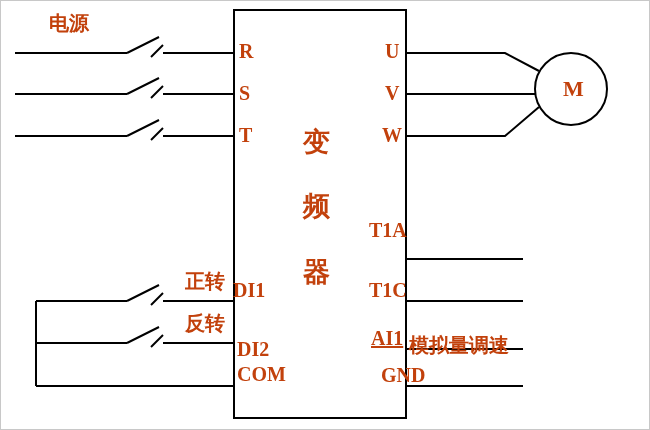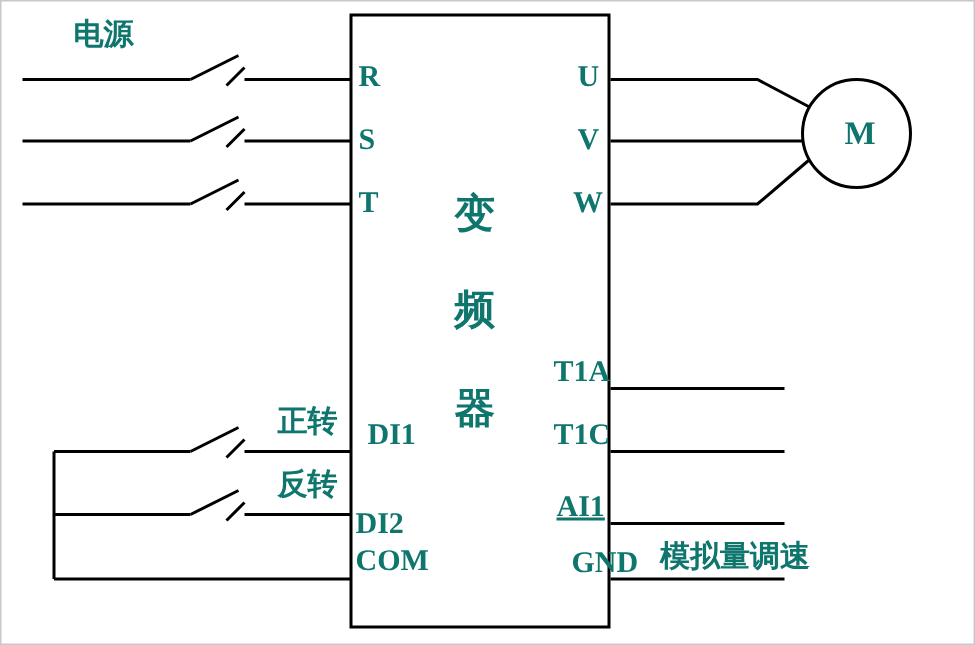--- a/index.html
+++ b/index.html
@@ -15,21 +15,21 @@
   #wires{position:absolute;left:0;top:0;}
   .box{
     position:absolute;
     left:232px;top:8px;width:174px;height:410px;
     border:2px solid #000;
     box-sizing:border-box;
     background:transparent;
   }
   .label{
     position:absolute;
-    color:#0f766e;
+    color:#c2410c;
     white-space:nowrap;
     font-family:"Liberation Serif", serif;
     line-height:1;
   }
   .term{font-size:20px;font-weight:bold;}
   .cjk{font-size:20px;font-weight:bold;}
   .title-char{font-size:27px;font-weight:bold;}
   .motor-m{font-size:22px;font-weight:bold;}
 </style>
 </head>
@@ -92,32 +92,32 @@
 
   <div class="label title-char" style="left:302px;top:128px;">变</div>
   <div class="label title-char" style="left:302px;top:192px;">频</div>
   <div class="label title-char" style="left:302px;top:258px;">器</div>
 
   <div class="label cjk" style="left:48px;top:12px;">电源</div>
 
   <div class="label term" style="left:238px;top:40px;">R</div>
   <div class="label term" style="left:238px;top:82px;">S</div>
   <div class="label term" style="left:238px;top:124px;">T</div>
-  <div class="label term" style="left:244px;top:279px;">DI1</div>
+  <div class="label term" style="left:232px;top:279px;">DI1</div>
   <div class="label term" style="left:236px;top:338px;">DI2</div>
   <div class="label term" style="left:236px;top:363px;">COM</div>
 
   <div class="label term" style="left:384px;top:40px;">U</div>
   <div class="label term" style="left:384px;top:82px;">V</div>
   <div class="label term" style="left:381px;top:124px;">W</div>
-  <div class="label term" style="left:368px;top:237px;">T1A</div>
+  <div class="label term" style="left:368px;top:219px;">T1A</div>
   <div class="label term" style="left:368px;top:279px;">T1C</div>
   <div class="label term" style="left:370px;top:327px;text-decoration:underline;">AI1</div>
   <div class="label term" style="left:364px;top:364px;margin-left:16px;">GND</div>
 
   <div class="label motor-m" style="left:562px;top:77px;">M</div>
 
   <div class="label cjk" style="left:184px;top:270px;">正转</div>
   <div class="label cjk" style="left:184px;top:312px;text-align:center;">反转</div>
 
-  <div class="label cjk" style="left:408px;top:360px;margin-left:31px;">模拟量调速</div>
+  <div class="label cjk" style="left:408px;top:334px;">模拟量调速</div>
 
 </div>
 
 </body></html>

